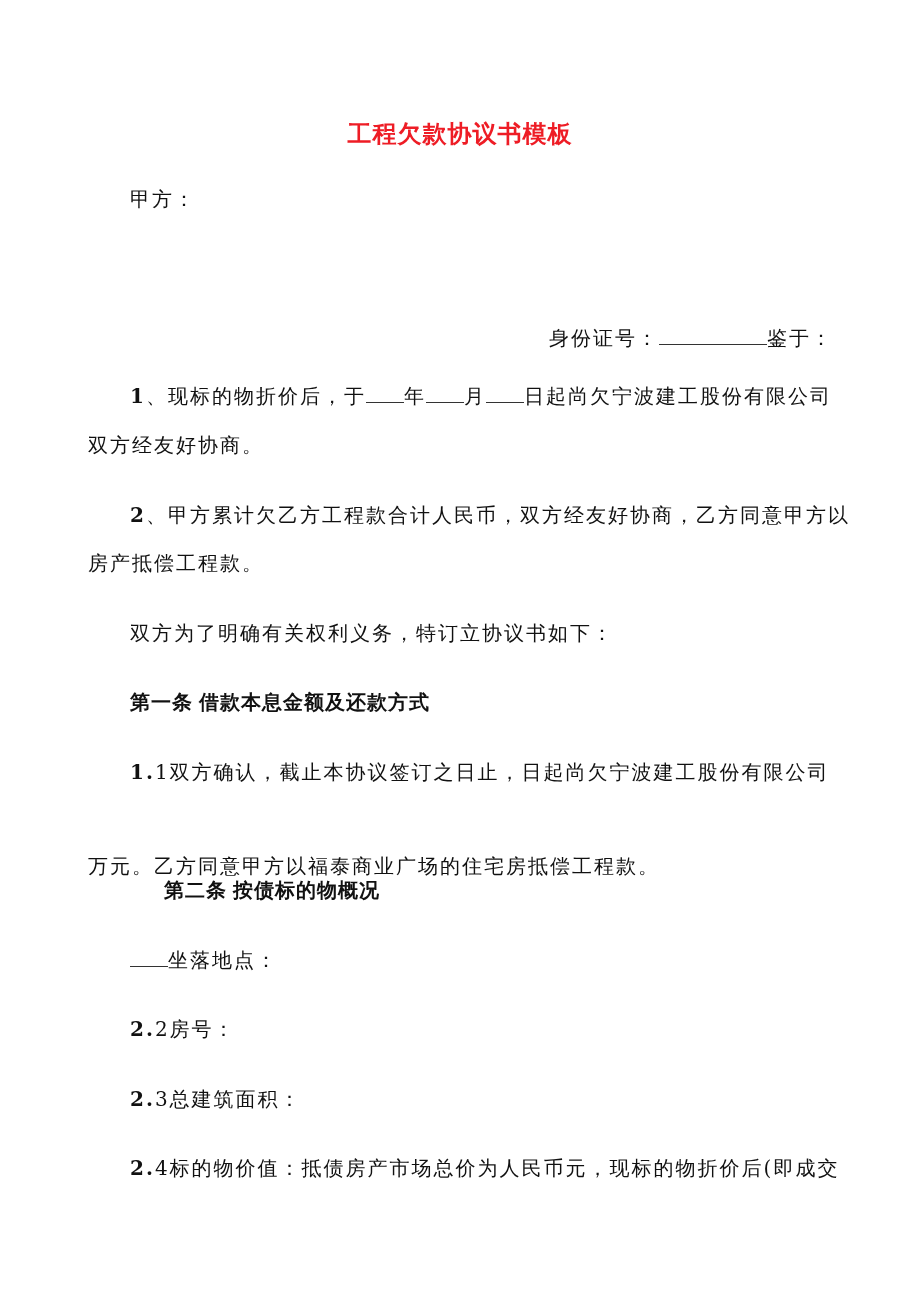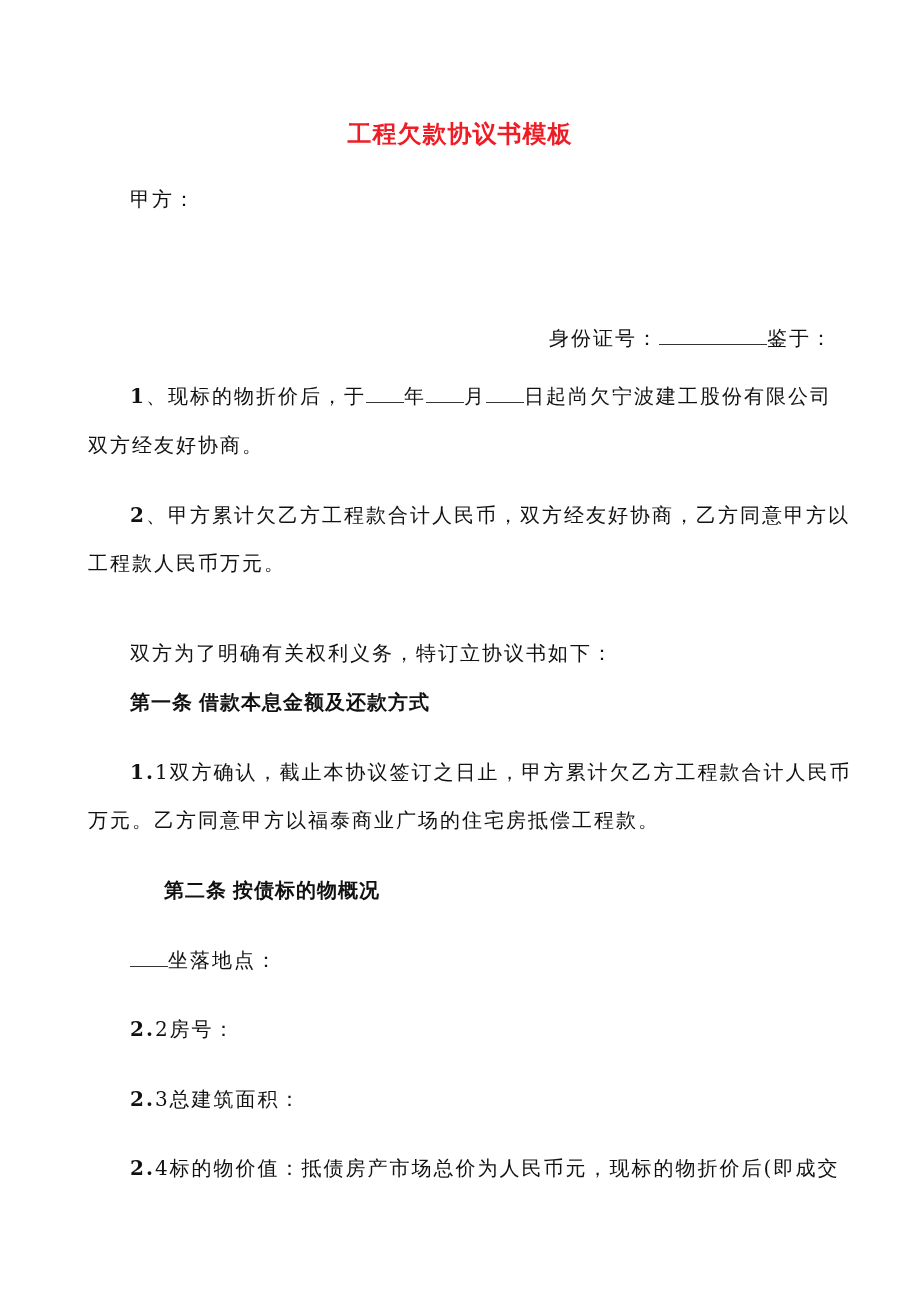--- a/index.html
+++ b/index.html
@@ -73,35 +73,35 @@
     <span class="num">1</span><span>、现标的物折价后，于</span><span class="blank b-short"></span><span>年</span><span class="blank b-short"></span><span>月</span><span class="blank b-short"></span><span>日起尚欠宁波建工股份有限公司</span>
   </div>
   <div class="line" style="top:431px;">
     <span>双方经友好协商。</span>
   </div>
 
   <div class="line indent" style="top:501px;">
     <span class="num">2</span><span>、甲方累计欠乙方工程款合计人民币，双方经友好协商，乙方同意甲方以</span>
   </div>
   <div class="line" style="top:549px;">
-    <span>工程款人民币万元。</span>
+    <span>房产抵偿工程款。</span>
   </div>
 
-  <div class="line indent" style="top:619px;margin-top:20px;">
+  <div class="line indent" style="top:619px;">
     <span>双方为了明确有关权利义务，特订立协议书如下：</span>
   </div>
 
   <div class="line indent bold" style="top:688px;">
     <span>第一条 借款本息金额及还款方式</span>
   </div>
 
   <div class="line indent" style="top:758px;">
-    <span class="num">1.</span><span>1双方确认，截止本协议签订之日止，甲方累计欠乙方工程款合计人民币</span>
+    <span class="num">1.</span><span>1双方确认，截止本协议签订之日止，日起尚欠宁波建工股份有限公司</span>
   </div>
-  <div class="line" style="top:806px;">
+  <div class="line" style="top:852px;">
     <span>万元。乙方同意甲方以福泰商业广场的住宅房抵偿工程款。</span>
   </div>
 
   <div class="line indent bold" style="top:876px;margin-left:34px;">
     <span>第二条 按债标的物概况</span>
   </div>
 
   <div class="line indent" style="top:946px;">
     <span class="blank b-short"></span><span>坐落地点：</span>
   </div>

